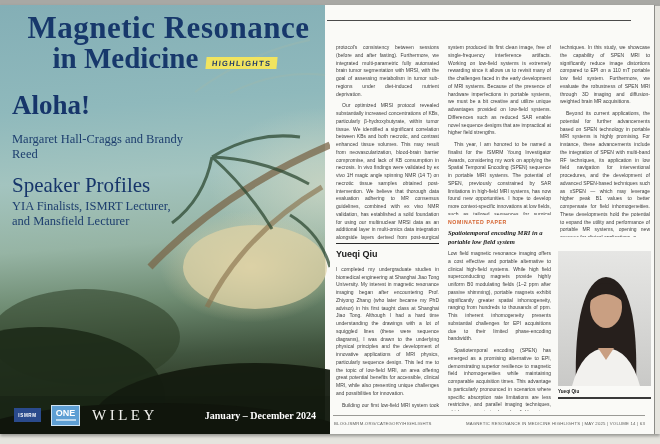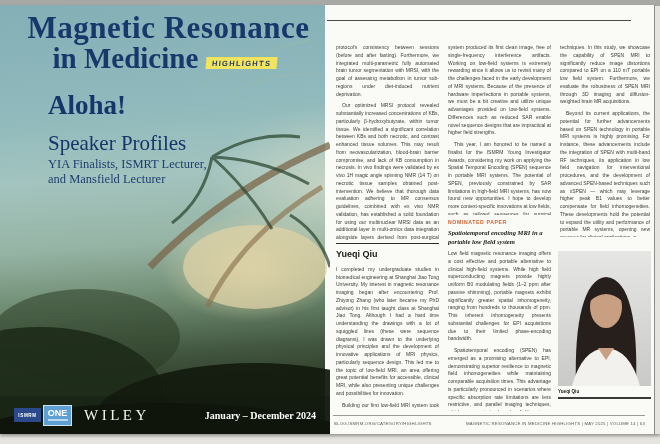--- a/index.html
+++ b/index.html
@@ -20,30 +20,30 @@
   }
   .cover-art{position:absolute;inset:0;z-index:1;}
   .cover-content{position:absolute;inset:0;z-index:2;}
   .cover-title{padding-top:7px;text-align:center;color:#17386b;font-family:"Liberation Serif",serif;}
   .cover-title .l1{font-size:31px;font-weight:700;line-height:1.0;letter-spacing:.5px;padding-left:7px;}
   .l2row{display:flex;justify-content:center;align-items:flex-end;gap:8px;margin-top:1px;}
   .cover-title .l2{font-size:29px;font-weight:700;line-height:1.0;}
   .badge{display:inline-block;background:#f1e45f;color:#223a68;font:bold 7.5px "Liberation Sans",sans-serif;
          letter-spacing:1.3px;padding:2px 6px 1px;margin-bottom:4px;transform:skewX(-6deg);}
   .features{position:absolute;left:12px;top:86px;color:#16356a;font-family:"Liberation Serif",serif;}
-  .feat{margin-bottom:13px;margin-left:36px;}
+  .feat{margin-bottom:13px;}
   .feat .h1{font-size:27px;font-weight:700;line-height:1.05;}
   .feat .h2{font-size:19px;font-weight:700;line-height:1.08;max-width:215px;}
   .feat .h3{font-size:21px;font-weight:400;line-height:1.05;}
   .feat .sub{font-size:12.5px;line-height:1.15;margin-top:3px;max-width:178px;color:#1d3e6e;}
   .cover-footer{position:absolute;left:0;bottom:0;width:330px;height:38px;display:flex;align-items:center;
                 padding:0 14px;box-sizing:border-box;background:rgba(18,22,12,.30);}
   .logo-ismrm{width:27px;height:14px;background:#2a4a8c;color:#fff;font:bold 4.6px "Liberation Sans",sans-serif;
               display:flex;align-items:center;justify-content:center;letter-spacing:.6px;}
-  .logo-one{width:27px;height:19px;background:#5e9fd4;border:1px solid #cfe3f2;color:#fff;margin-left:2px;
+  .logo-one{width:27px;height:19px;background:#5e9fd4;border:1px solid #cfe3f2;color:#fff;margin-left:10px;
             display:flex;flex-direction:column;align-items:center;justify-content:center;}
   .logo-one .one-txt{font:bold 9px "Liberation Sans",sans-serif;line-height:1;}
   .logo-one .one-bar{width:20px;height:2px;background:#bcd8ee;margin-top:1.5px;}
   .logo-wiley{color:#f2f2ee;font-family:"Liberation Serif",serif;font-size:15px;letter-spacing:3.5px;margin-left:12px;}
   .cover-dates{margin-left:auto;color:#fff;font-family:"Liberation Serif",serif;font-weight:700;font-size:10px;}
 
   
   .page{position:absolute;left:325px;top:0;width:330px;height:429px;background:#fafaf7;
         border-right:1.5px solid #8c8c88;box-sizing:border-box;overflow:hidden;}
   .toprule{position:absolute;left:2px;top:15px;width:304px;border-top:1.5px solid #4a4a4a;}
@@ -102,20 +102,21 @@
           <span class="l2">in Medicine</span>
           <span class="badge">HIGHLIGHTS</span>
         </div>
       </div>
 
       <div class="features">
         <div class="feat">
           <div class="h1">Aloha!</div>
         </div>
         <div class="feat">
+          <div class="sub">Margaret Hall-Craggs and Brandy Reed</div>
         </div>
         <div class="feat">
           <div class="h3">Speaker Profiles</div>
           <div class="sub">YIA Finalists, ISMRT Lecturer, and Mansfield Lecturer</div>
         </div>
       </div>
 
       <div class="cover-footer">
         <div class="logo-ismrm">ISMRM</div>
         <div class="logo-one">

